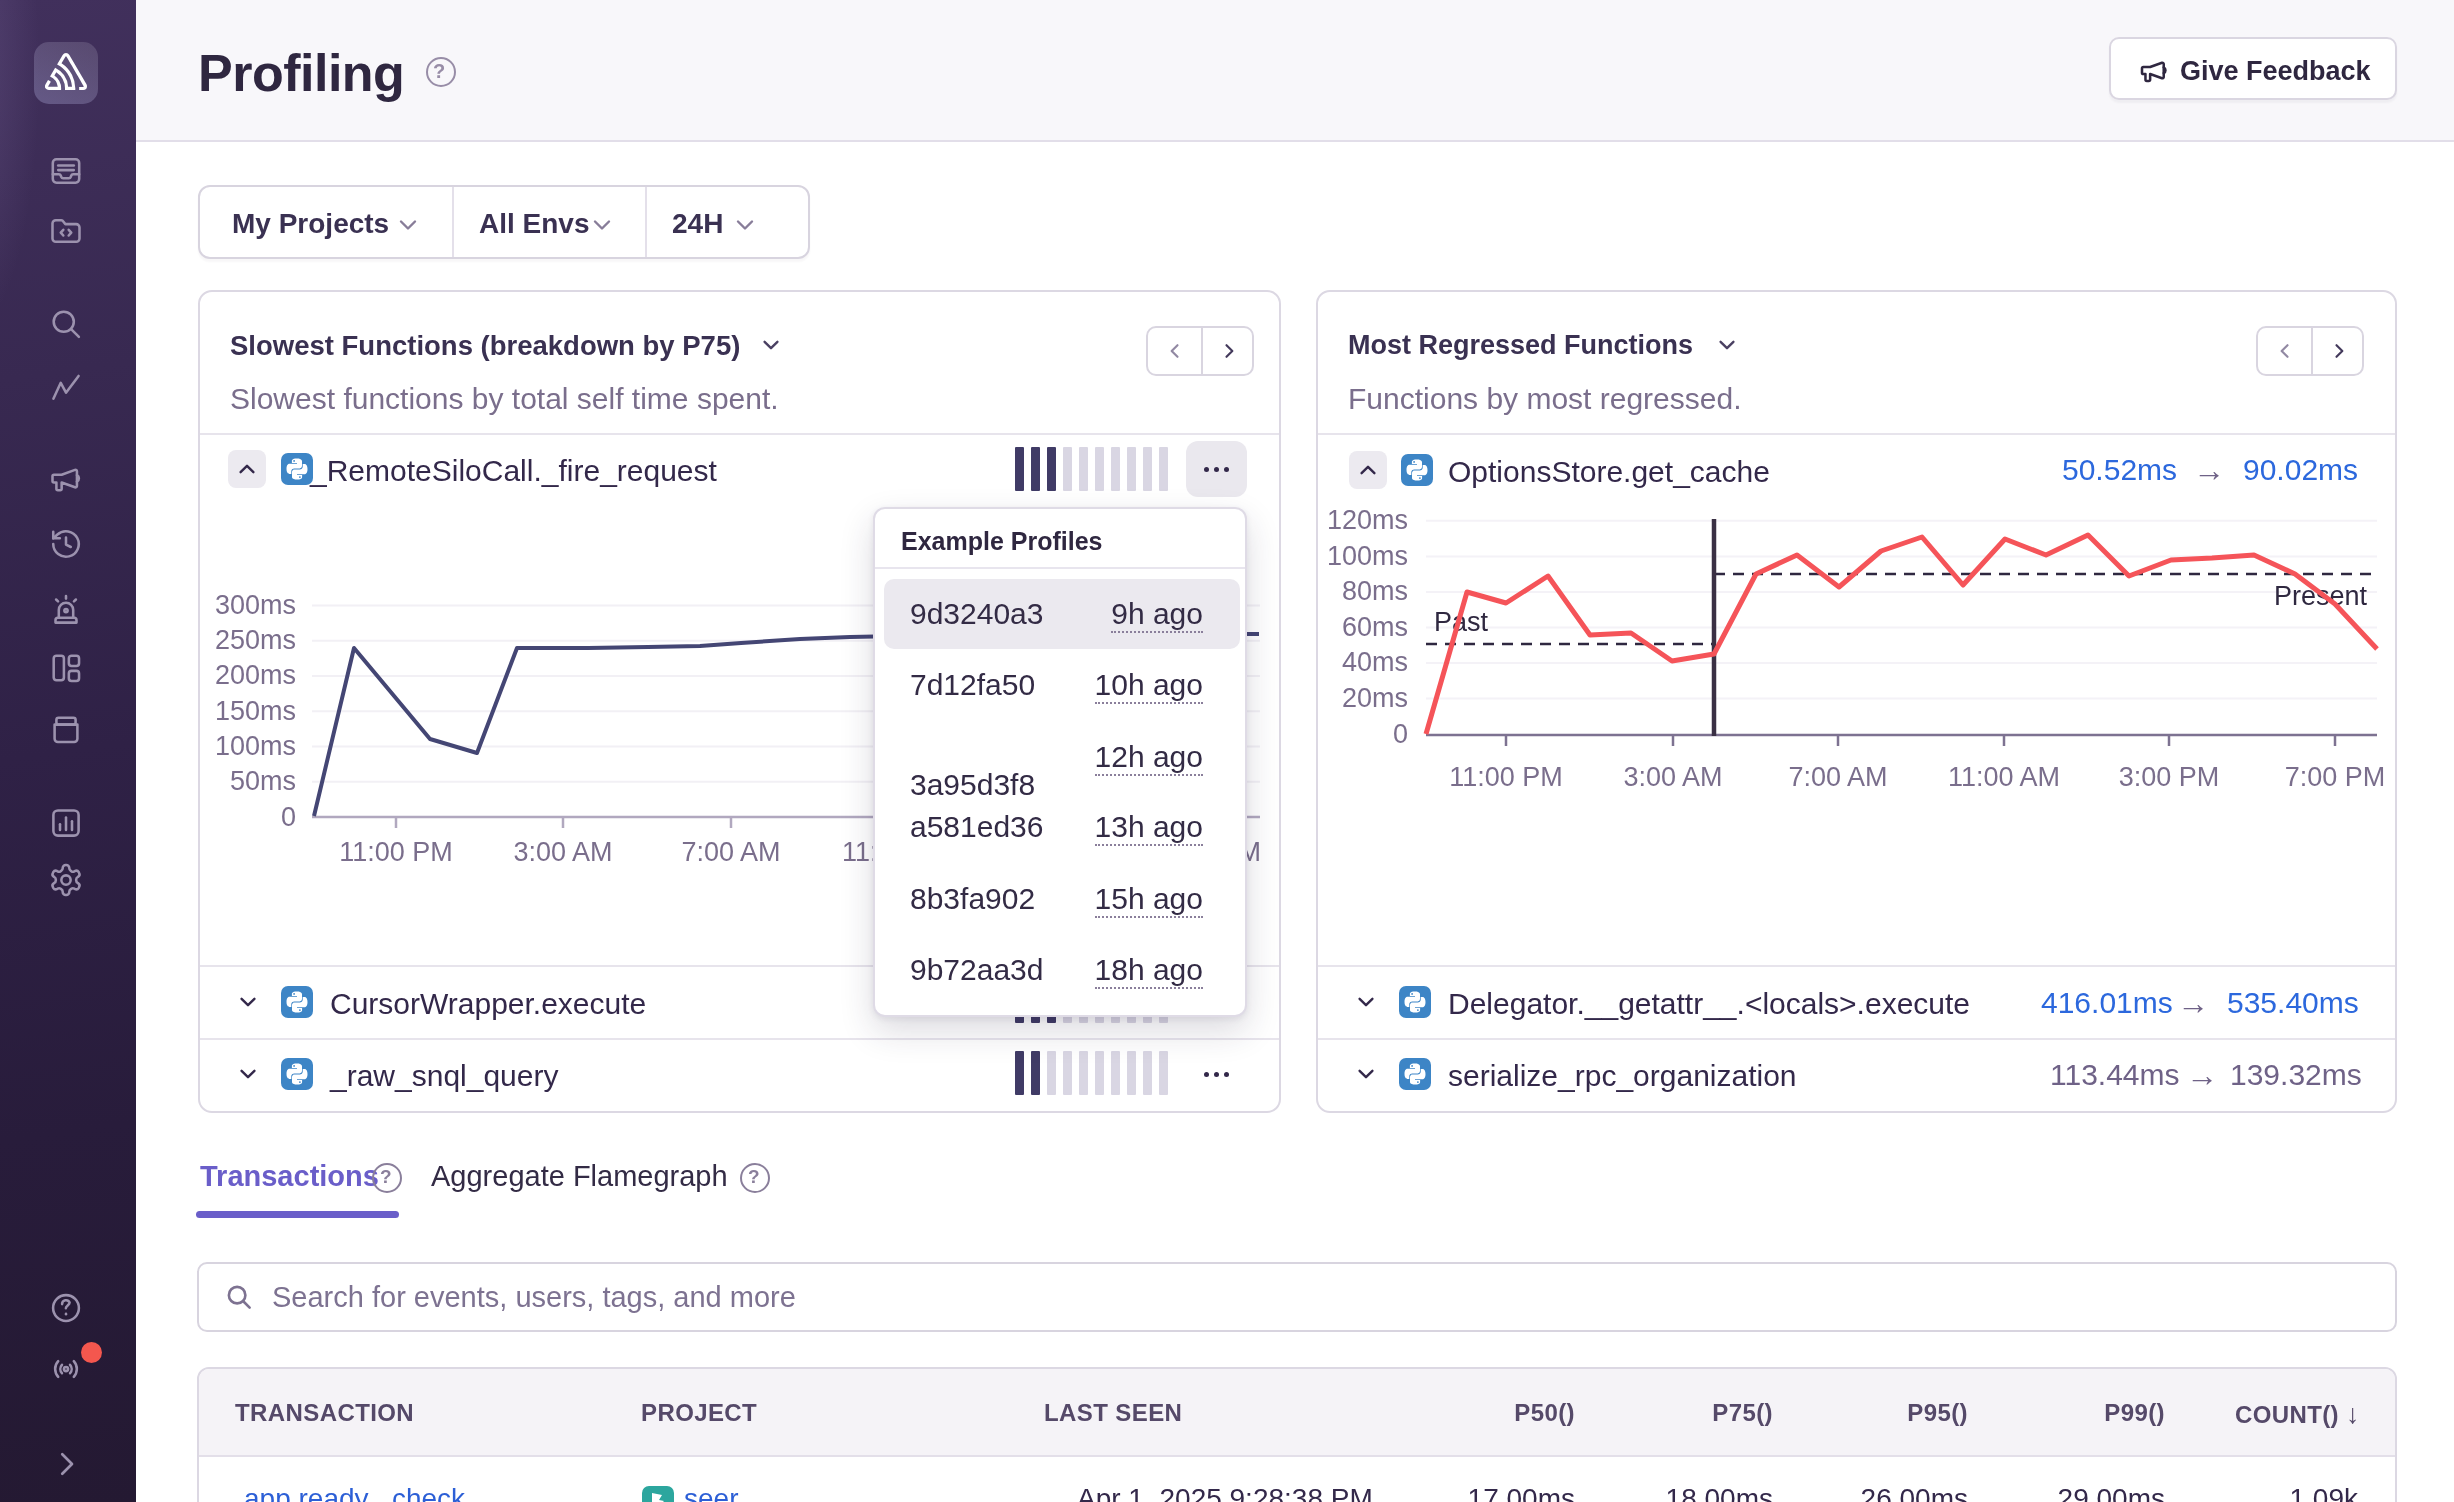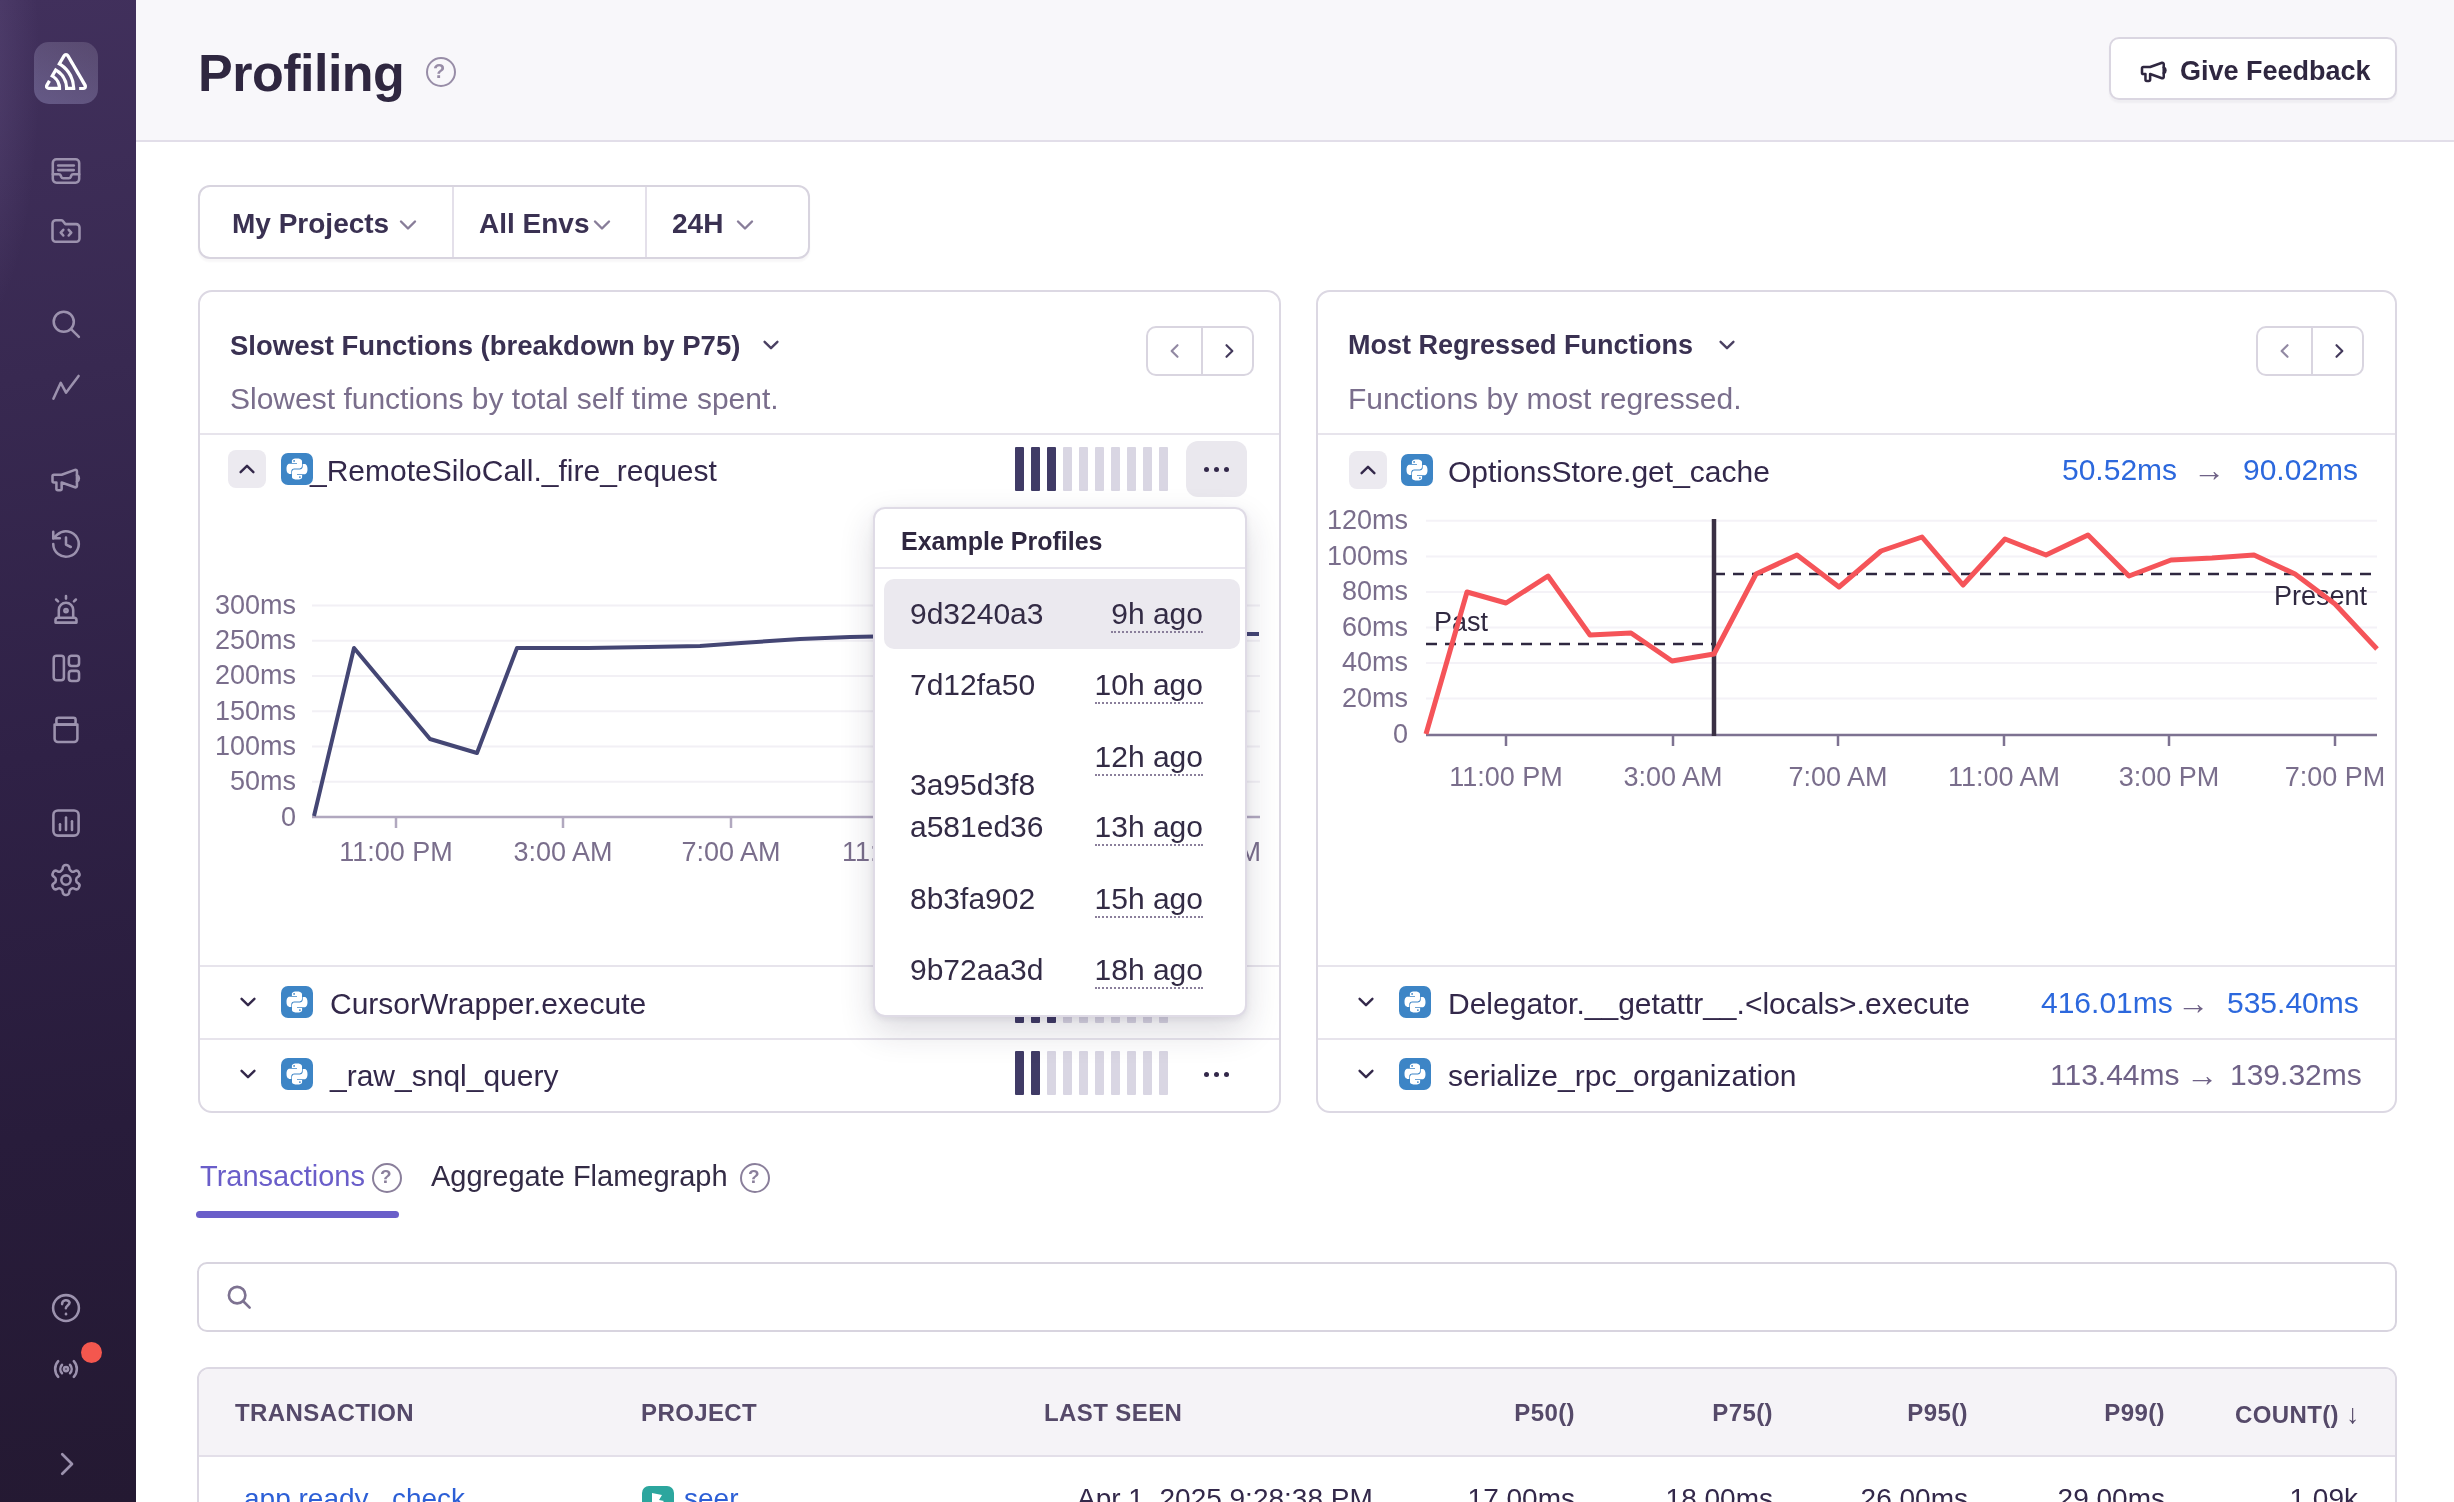--- a/index.html
+++ b/index.html
@@ -59,21 +59,21 @@
 
 #dd { position:absolute; left:873px; top:507px; width:374px; height:510px; background:#fff; border:2px solid #dfdbe6;
   border-radius:12px; box-shadow:0 14px 34px rgba(40,30,60,0.16), 0 2px 6px rgba(40,30,60,0.08); }
 #dd .ddt { position:absolute; left:26px; top:18px; font-size:25px; font-weight:700; color:#2f2740; }
 #dd .ddsep { position:absolute; left:0; right:0; top:58px; height:2px; background:#e8e5ee; }
 #dd .hl { position:absolute; left:9px; top:70px; width:356px; height:70px; background:#ebe9ef; border-radius:10px; }
 #dd .rid { position:absolute; left:35px; font-size:30px; color:#332b45; }
 #dd .rtm { position:absolute; right:42px; font-size:30px; color:#332b45; border-bottom:2px dotted #8a7f9b; }
 
 
-#tabTx { position:absolute; left:200px; top:1160px; font-size:29px; font-weight:400; color:#6a5ec9; }
+#tabTx { position:absolute; left:200px; top:1160px; font-size:29px; font-weight:700; color:#6a5ec9; }
 #tabAg { position:absolute; left:431px; top:1160px; font-size:29px; font-weight:400; color:#332b45; }
 #tabline { position:absolute; left:196px; top:1211px; width:203px; height:7px; border-radius:4px; background:#6a5ec9; }
 
 
 #search { position:absolute; left:197px; top:1262px; width:2200px; height:70px; background:#fff; border:2px solid #d8d4df; border-radius:10px; }
 #search span { position:absolute; left:73px; top:17px; font-size:29px; color:#7d7291; }
 #search svg { position:absolute; left:25px; top:18px; }
 
 
 #tbl { position:absolute; left:197px; top:1367px; width:2200px; height:160px; background:#fff; border:2px solid #dcd8e3; border-radius:12px 12px 0 0; overflow:hidden; }
@@ -486,20 +486,21 @@
 <div id="tabAg">Aggregate Flamegraph</div>
 <div class="qcirc" style="left:740px; top:1163px; border-color:#8a7f9b;"></div>
 <div class="abs" style="left:748px; top:1166px; font-size:19px; font-weight:700; color:#8a7f9b;">?</div>
 <div id="tabline"></div>
 
 <div id="search">
   <svg width="30" height="30" viewBox="0 0 24 24" fill="none" stroke="#7d7291" stroke-width="2.1" stroke-linecap="round">
       <circle cx="10.5" cy="10.5" r="6.6"></circle>
       <line x1="15.4" y1="15.4" x2="20.5" y2="20.5"></line>
     </svg>
+  <span>Search for events, users, tags, and more</span>
 </div>
 
 <div id="tbl">
   <div class="thead"></div>
   <span class="th" style="left:36px;">TRANSACTION</span>
   <span class="th" style="left:442px;">PROJECT</span>
   <span class="th" style="left:845px;">LAST SEEN</span>
   <span class="th" style="right:820px;">P50()</span>
   <span class="th" style="right:622px;">P75()</span>
   <span class="th" style="right:427px;">P95()</span>

